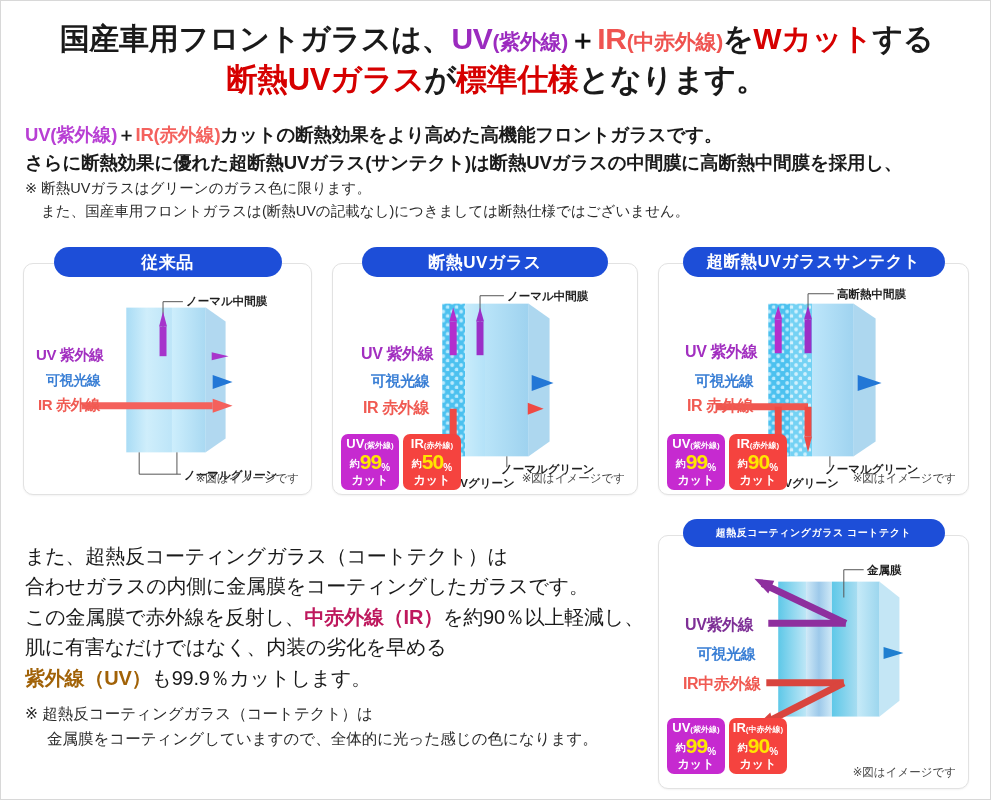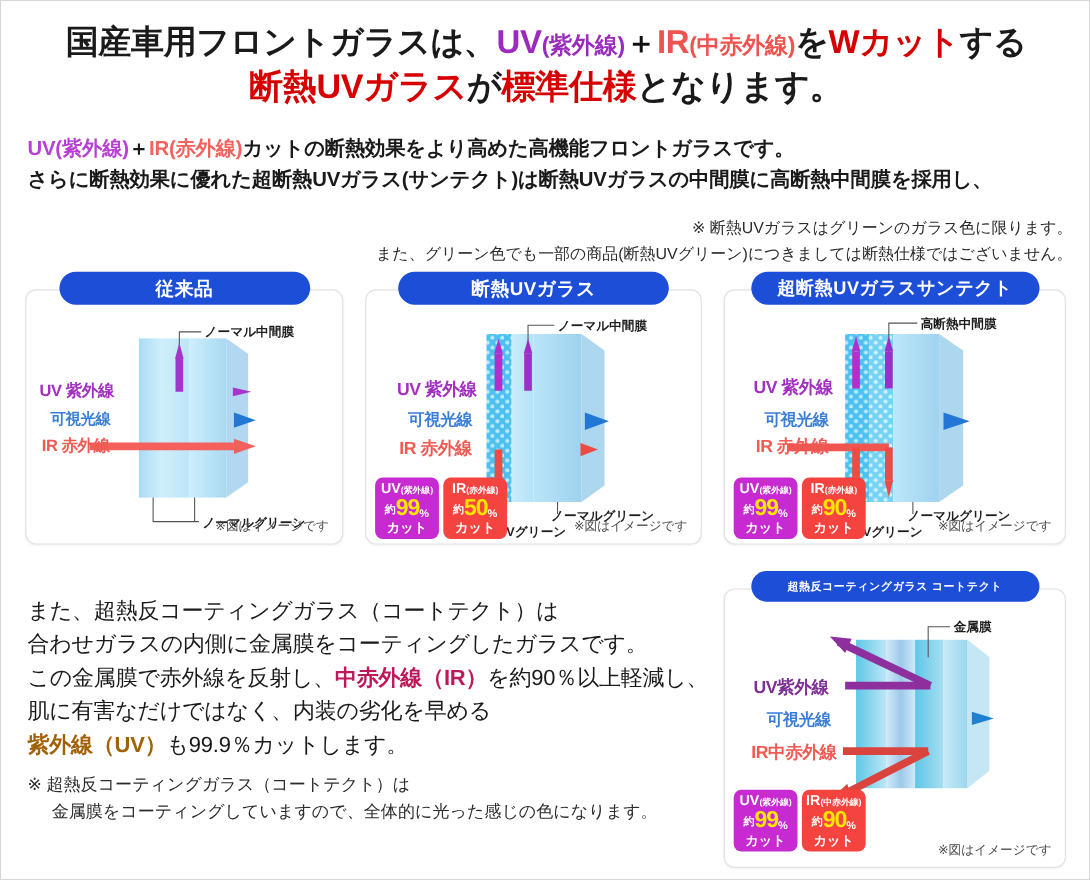--- a/index.html
+++ b/index.html
@@ -37,22 +37,22 @@
   .lead {
     position: absolute; left: 24px; top: 120px; width: 950px;
     font-size: 18.5px; font-weight: bold; color: #1a1a1a;
     line-height: 1.52; letter-spacing: -0.2px;
   }
   .lead .c-uv2 { color: #b83fd4; }
   .lead .c-ir2 { color: #f4625e; }
 
   
   .note-top {
-    position: absolute; left: 24px; top: 196px; width: 950px;
-    font-size: 14.5px; color: #2b2b2b; line-height: 1.62; text-align: right;
+    position: absolute; left: 24px; top: 176px; width: 950px;
+    font-size: 14.5px; color: #2b2b2b; line-height: 1.62;
   }
   .note-top .indent { display: block; padding-left: 16px; }
 
   
   .card {
     position: absolute;
     background: #ffffff;
     border: 1px solid #e2e2e2;
     border-radius: 10px;
     box-shadow: 0 1px 2px rgba(0,0,0,0.05);
@@ -146,21 +146,21 @@
     <div class="hl-line2"><span class="c-red">断熱UVガラス</span><span class="c-black">が</span><span class="c-red">標準仕様</span><span class="c-black">となります。</span></div>
   </div>
 
   <div class="lead">
     <div><span class="c-uv2">UV(紫外線)</span><span>＋</span><span class="c-ir2">IR(赤外線)</span><span>カットの断熱効果をより高めた高機能フロントガラスです。</span></div>
     <div>さらに断熱効果に優れた超断熱UVガラス(サンテクト)は断熱UVガラスの中間膜に高断熱中間膜を採用し、</div>
   </div>
 
   <div class="note-top">
     <span>※ 断熱UVガラスはグリーンのガラス色に限ります。</span>
-    <span class="indent">また、グリーン色でも一部の商品(断熱UVグリーン)につきましては断熱仕様ではございません。</span>
+    <span class="indent">また、国産車用フロントガラスは(断熱UVの記載なし)につきましては断熱仕様ではございません。</span>
   </div>
 
   <div class="card" id="card1">
     <div class="card-tab">従来品</div>
 
     <div class="diagram">
       <svg viewBox="0 0 289 232" preserveAspectRatio="none" aria-hidden="true">
         <defs>
           <linearGradient id="g1a" x1="0" y1="0" x2="1" y2="0">
             <stop offset="0%" stop-color="#a9dcf5"></stop>

